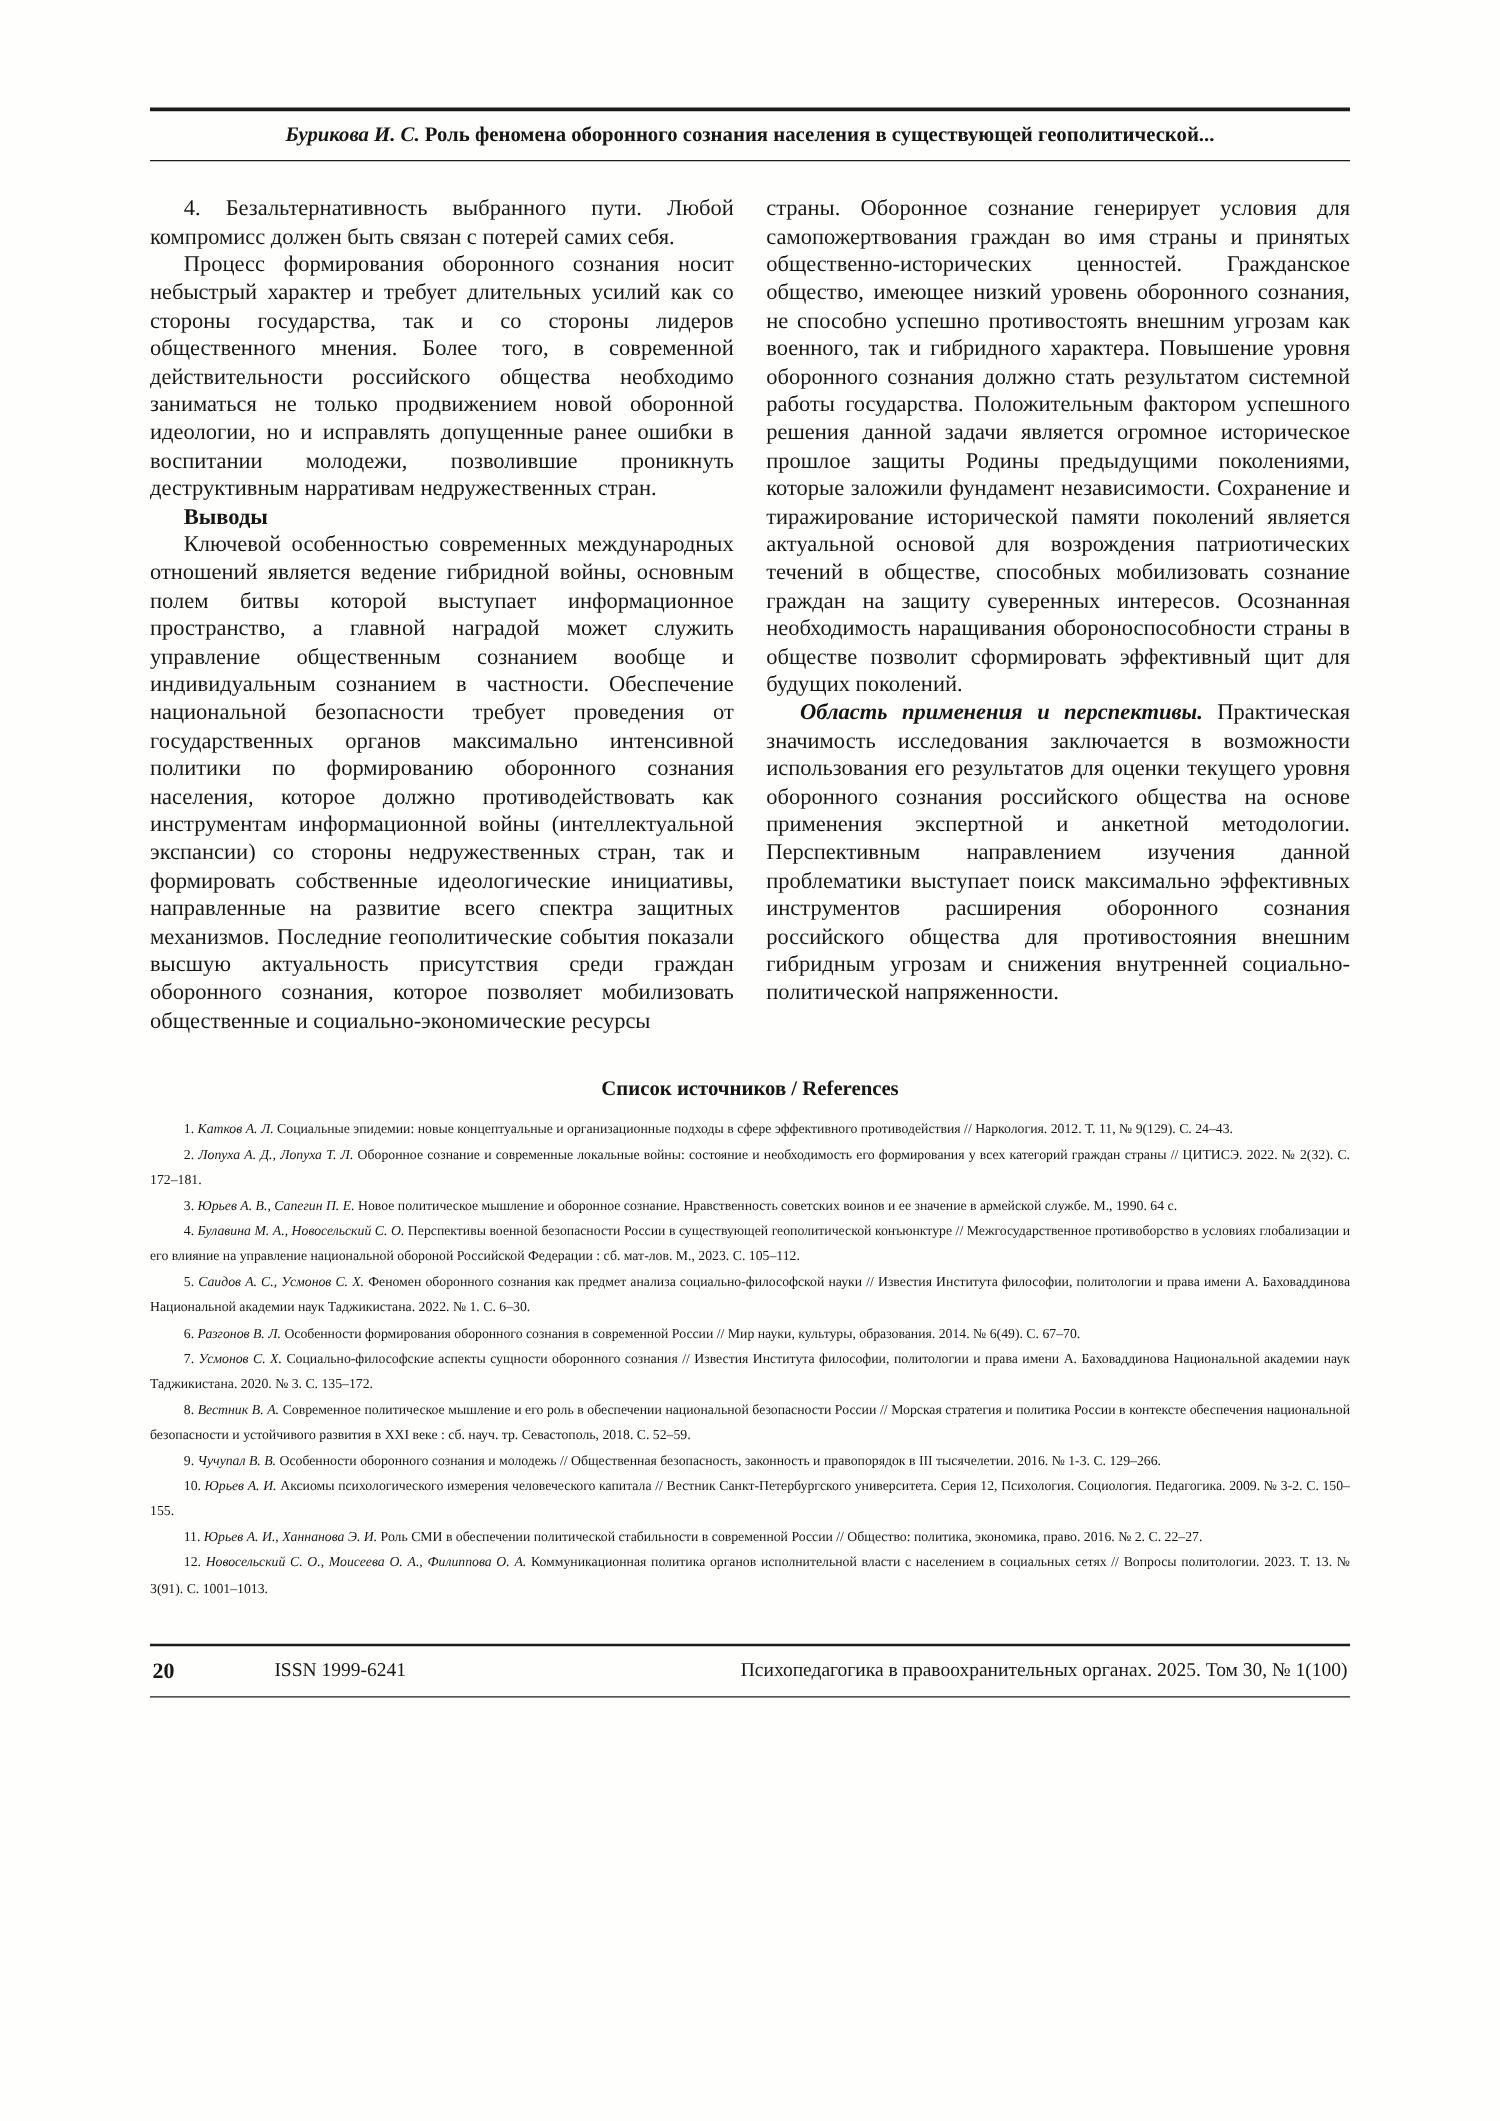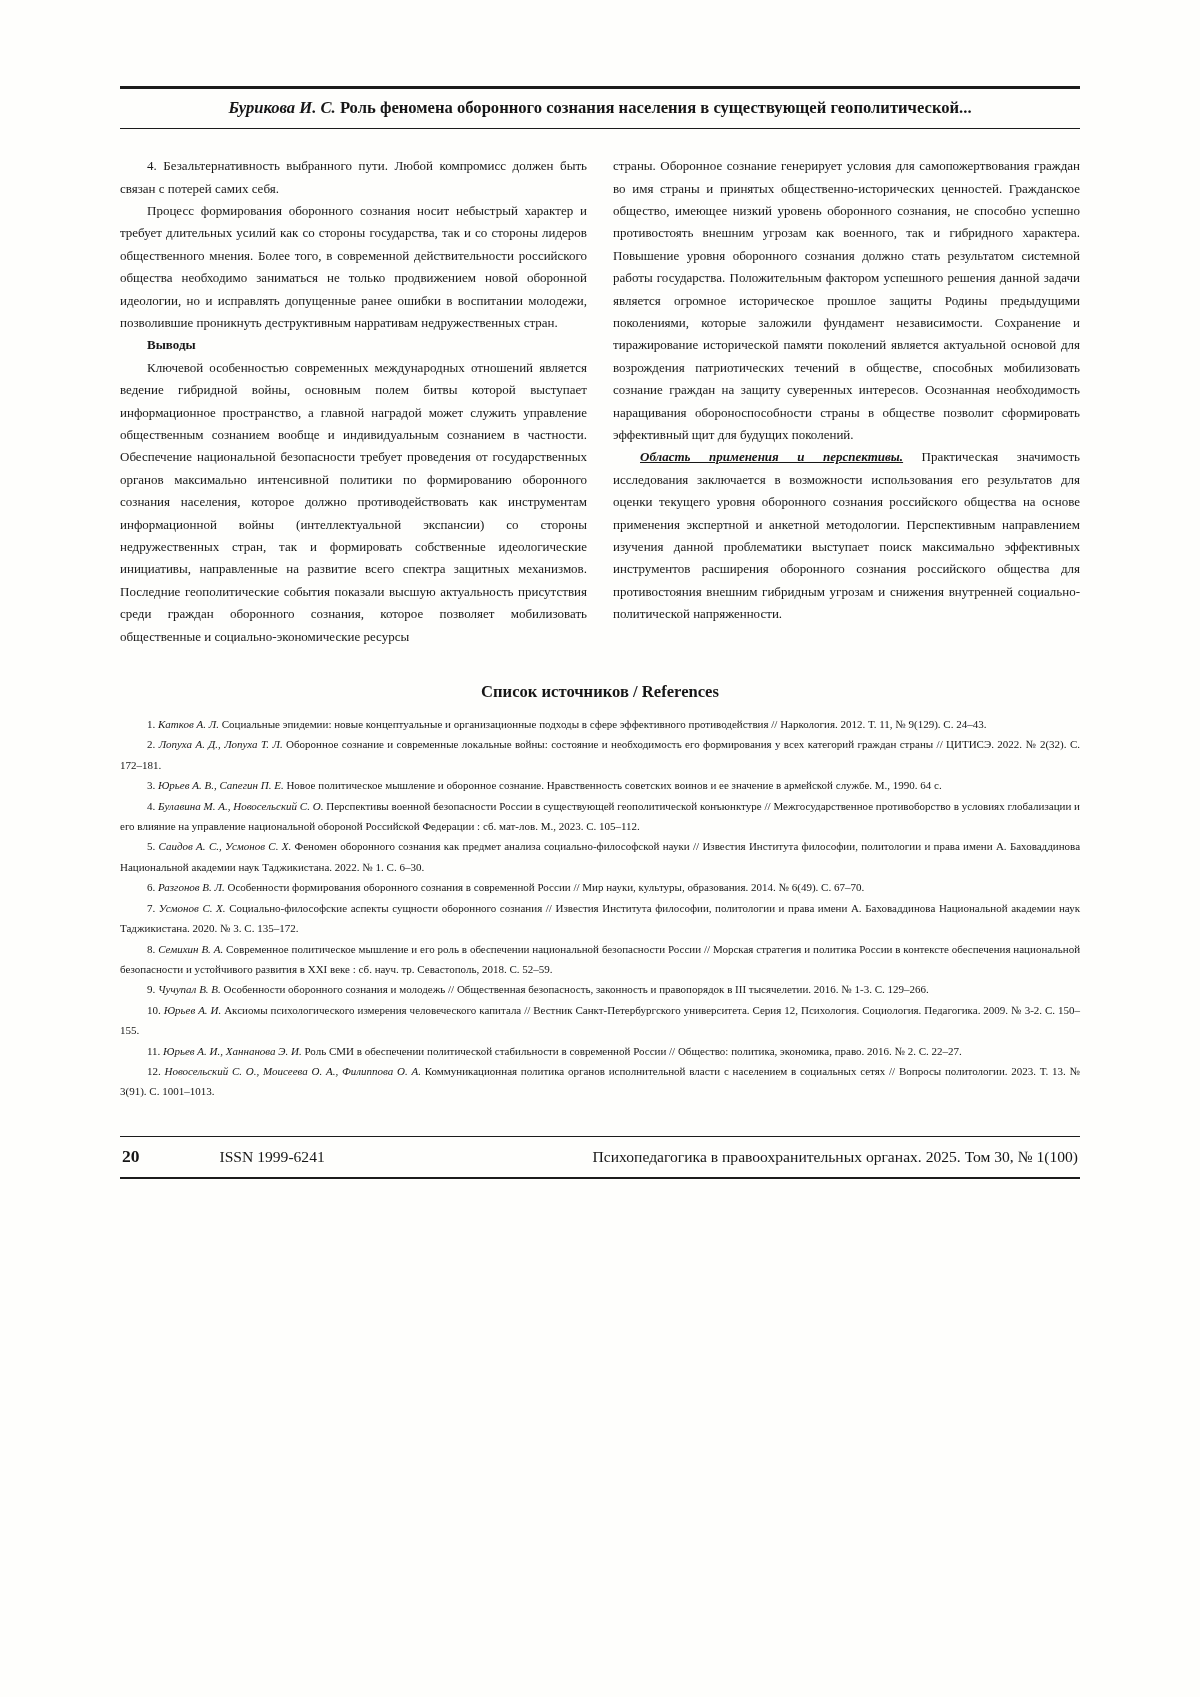--- a/index.html
+++ b/index.html
@@ -29,31 +29,31 @@
     font-size: 16.6px;
     line-height: 22px;
     padding: 8px 4px 9px 4px;
   }
   .rh-author { font-style: italic; }
 
   .cols {
     display: flex;
     gap: 26px;
     margin-top: 26px;
-    font-size: 13px;
+    font-size: 18px;
     line-height: 22.4px;
     text-align: justify;
     hyphens: auto;
     justify-content: space-between;
     -webkit-hyphens: auto;
   }
   .col { flex: 1 1 0; min-width: 0; }
   .body-p { text-indent: 27px; }
   .h-conclusions { text-indent: 27px; font-weight: bold; }
-  .lead { font-weight: bold; font-style: italic; text-decoration: underline; }
+  .lead { font-weight: bold; font-style: italic; }
 
   .refs { margin-top: 32px; }
   .refs-heading {
     text-align: center;
     font-weight: bold;
     font-size: 16.6px;
     line-height: 23px;
     margin-bottom: 11px;
   }
   .ref {
@@ -143,21 +143,21 @@
         <span class="ref-authors">Разгонов В. Л.</span>
         <span>Особенности формирования оборонного сознания в современной России // Мир науки, культуры, образования. 2014. № 6(49). С. 67–70.</span>
       </p>
       <p class="ref">
         <span>7.</span>
         <span class="ref-authors">Усмонов С. Х.</span>
         <span>Социально-философские аспекты сущности оборонного сознания // Известия Института философии, политологии и права имени А. Баховаддинова Национальной академии наук Таджикистана. 2020. № 3. С. 135–172.</span>
       </p>
       <p class="ref">
         <span>8.</span>
-        <span class="ref-authors">Семихин В. А.</span>
+        <span class="ref-authors">Вестник В. А.</span>
         <span>Современное политическое мышление и его роль в обеспечении национальной безопасности России // Морская стратегия и политика России в контексте обеспечения национальной безопасности и устойчивого развития в XXI веке : сб. науч. тр. Севастополь, 2018. С. 52–59.</span>
       </p>
       <p class="ref">
         <span>9.</span>
         <span class="ref-authors">Чучупал В. В.</span>
         <span>Особенности оборонного сознания и молодежь // Общественная безопасность, законность и правопорядок в III тысячелетии. 2016. № 1-3. С. 129–266.</span>
       </p>
       <p class="ref">
         <span>10.</span>
         <span class="ref-authors">Юрьев А. И.</span>

